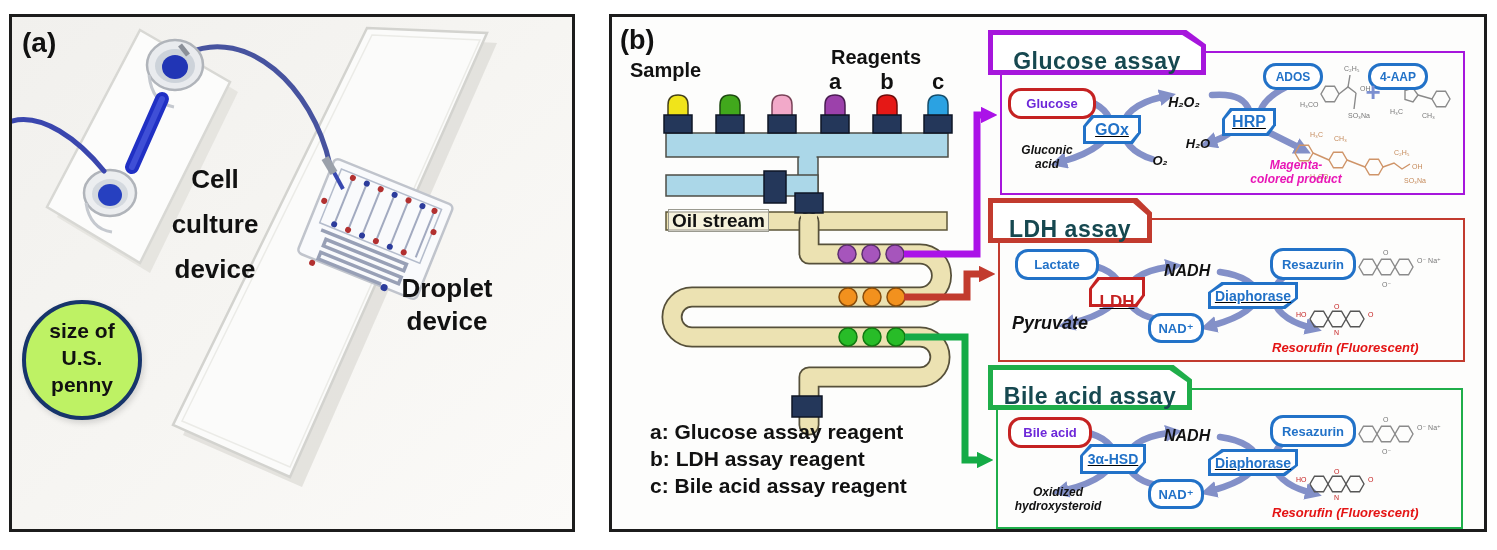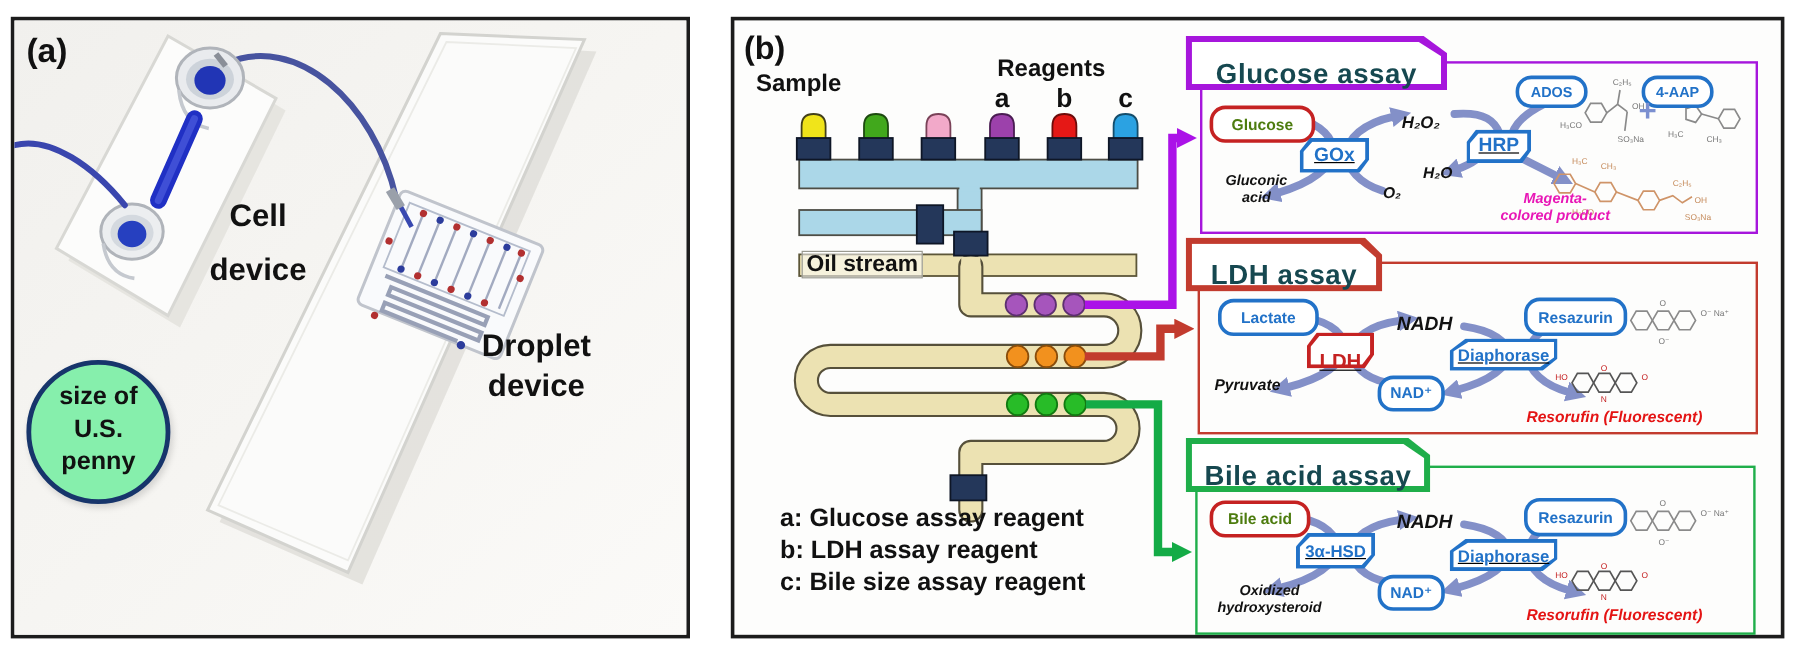--- a/index.html
+++ b/index.html
@@ -6,41 +6,41 @@
     font-family:"Liberation Sans","DejaVu Sans",sans-serif;}
   .stage{position:relative;width:1497px;height:550px;overflow:hidden;background:#fff;}
   .panel{position:absolute;border:3px solid #1c1c1c;background:#fdfdfc;}
   .abs{position:absolute;}
   .bold{font-weight:bold;}
   .ital{font-style:italic;}
   .ctr{text-align:center;}
   
   .pill{position:absolute;background:#fff;border-radius:13px;display:flex;
     align-items:center;justify-content:center;font-weight:bold;font-size:13px;}
-  .pill.red{border:3px solid #c52222;color:#4d7c0f;}
+  .pill.red{border:3px solid #c52222;color:#6d28d9;}
   .pill.blue{border:3px solid #2272c8;color:#2272c8;}
   
   .enz{position:absolute;display:flex;align-items:center;justify-content:center;text-decoration:underline;}
   .enz .clipA{position:absolute;inset:0;
     clip-path:polygon(15% 0,100% 0,100% 62%,86% 100%,0 100%,0 38%);}
   .enz .clipB{position:absolute;inset:3px;background:#fff;
     clip-path:polygon(15% 0,100% 0,100% 62%,86% 100%,0 100%,0 38%);}
   .enz span{position:relative;font-weight:bold;}
   .enz.blue .clipA{background:#2272c8;} .enz.blue span{color:#2272c8;}
   .enz.red .clipA{background:#c52222;} .enz.red span{color:#c52222;margin-top:20px;}
   
   .tbox{position:absolute;display:flex;align-items:flex-end;justify-content:center;}
   .tbox .clipA{position:absolute;inset:0;
     clip-path:polygon(0 0,91% 0,100% 32%,100% 100%,0 100%);}
   .tbox .clipB{position:absolute;inset:5px;background:#fff;
     clip-path:polygon(0 0,91% 0,100% 34%,100% 100%,0 100%);}
   .tbox span{position:relative;font-weight:bold;font-size:23px;color:#164850;letter-spacing:0.5px;}
   .cbox{position:absolute;background:transparent;}
   .lbl{position:absolute;color:#111;}
-  .penny{position:absolute;border-radius:50%;background:#86efac;border:4px solid #17356b;
+  .penny{position:absolute;border-radius:50%;background:#bef264;border:4px solid #17356b;
     box-shadow:2px 3px 6px rgba(0,0,0,0.15);}
 </style>
 </head>
 <body>
 
 <div class="stage">
 
   <div class="panel" style="left:9px;top:14px;width:560px;height:512px;">
     <svg class="abs" style="left:0;top:0;" width="560" height="512" viewBox="0 0 560 512">
       <defs>
@@ -111,20 +111,21 @@
         <path d="M 74,186 Q 78,212 100,215" fill="none" stroke="#c5c9cf" stroke-width="3"></path>
       </g>
       <line x1="150" y1="82" x2="120" y2="150" stroke="#2030c4" stroke-width="14" stroke-linecap="round"></line>
       <line x1="150" y1="82" x2="120" y2="150" stroke="#3f4fd6" stroke-width="6" stroke-linecap="round"></line>
       <path d="M 0,104 C 30,96 66,122 92,154" fill="none" stroke="#3a46ae" stroke-width="5" stroke-linecap="round"></path>
       <line x1="168" y1="28" x2="176" y2="38" stroke="#8a8f98" stroke-width="5"></line>
     </svg>
     <div class="lbl bold" style="left:10px;top:10px;font-size:28px;">(a)</div>
     <div class="lbl bold ctr" style="left:115px;top:140px;width:176px;font-size:26px;line-height:45px;">
       <div>Cell</div>
+      <div>culture</div>
       <div>device</div>
     </div>
     <div class="lbl bold ctr" style="left:369px;top:255px;width:132px;font-size:26px;line-height:33px;">
       <div>Droplet</div>
       <div>device</div>
     </div>
     <div class="penny" style="left:10px;top:283px;width:112px;height:112px;">
       <div class="lbl bold ctr" style="left:0;top:13px;width:112px;font-size:21px;line-height:27px;">
         <div>size of</div>
         <div>U.S.</div>
@@ -307,21 +308,21 @@
 
     <div class="lbl bold" style="left:8px;top:8px;font-size:27px;">(b)</div>
     <div class="lbl bold" style="left:18px;top:42px;font-size:20px;">Sample</div>
     <div class="lbl bold" style="left:219px;top:29px;font-size:20px;">Reagents</div>
     <div class="lbl bold ctr" style="left:210px;top:52px;width:26px;font-size:22px;">a</div>
     <div class="lbl bold ctr" style="left:262px;top:52px;width:26px;font-size:22px;">b</div>
     <div class="lbl bold ctr" style="left:313px;top:52px;width:26px;font-size:22px;">c</div>
     <div class="lbl bold" style="left:56px;top:192px;font-size:19px;background:rgba(255,255,255,0.55);border:1px solid #9a9a90;padding:0 3px;line-height:21px;">Oil stream</div>
     <div class="lbl bold" style="left:38px;top:430px;font-size:21px;">b: LDH assay reagent</div>
     <div class="lbl bold" style="left:38px;top:403px;font-size:21px;">a: Glucose assay reagent</div>
-    <div class="lbl bold" style="left:38px;top:457px;font-size:21px;">c: Bile size assay reagent</div>
+    <div class="lbl bold" style="left:38px;top:457px;font-size:21px;">c: Bile acid assay reagent</div>
 
     <div class="cbox" style="left:388px;top:34px;width:461px;height:140px;border:2.5px solid #a616dc;"></div>
     <div class="tbox" style="left:376px;top:13px;width:218px;height:45px;">
       <div class="clipA" style="background:#a616dc;"></div>
         <div class="clipB"></div>
       <span>Glucose assay</span>
     </div>
     <div class="pill red" style="left:396px;top:71px;width:82px;height:25px;">Glucose</div>
     <div class="enz blue" style="left:471px;top:98px;width:58px;height:29px;font-size:16px;">
       <div class="clipA"></div>
@@ -354,21 +355,21 @@
         <div class="clipB"></div>
       <span>LDH assay</span>
     </div>
     <div class="pill blue" style="left:403px;top:232px;width:78px;height:25px;">Lactate</div>
     <div class="enz red" style="left:477px;top:260px;width:56px;height:30px;font-size:17px;">
       <div class="clipA"></div>
         <div class="clipB"></div>
         <span>LDH</span>
     </div>
     <div class="lbl bold ital" style="left:552px;top:245px;font-size:16px;">NADH</div>
-    <div class="lbl bold ital" style="left:400px;top:296px;font-size:13px;">Pyruvate</div>
+    <div class="lbl bold ital" style="left:400px;top:296px;font-size:18px;">Pyruvate</div>
     <div class="pill blue" style="left:536px;top:296px;width:50px;height:24px;">NAD⁺</div>
     <div class="enz blue" style="left:596px;top:265px;width:90px;height:27px;font-size:14px;">
       <div class="clipA"></div>
         <div class="clipB"></div>
         <span>Diaphorase</span>
     </div>
     <div class="pill blue" style="left:658px;top:231px;width:80px;height:26px;">Resazurin</div>
     <div class="lbl bold ital" style="left:660px;top:323px;font-size:13px;color:#e41414;">Resorufin (Fluorescent)</div>
 
     <div class="cbox" style="left:384px;top:371px;width:463px;height:137px;border:2.5px solid #1fae4a;"></div>

